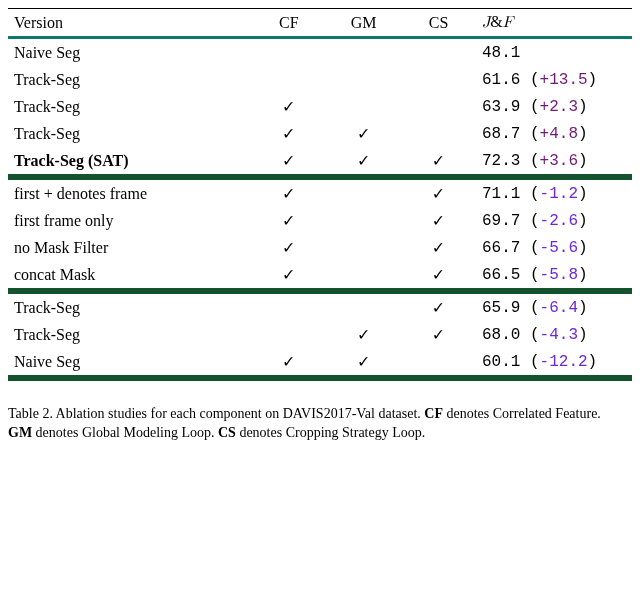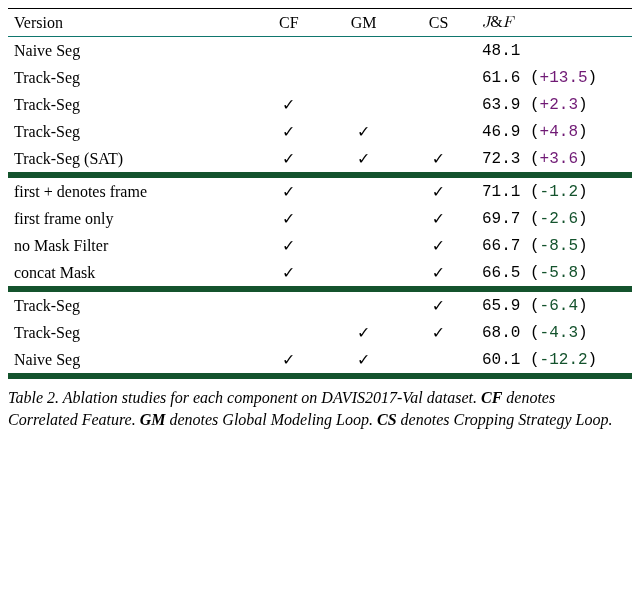--- a/index.html
+++ b/index.html
@@ -16,51 +16,50 @@
       border-collapse: collapse;
       width: 100%;
     }
     th, td {
       text-align: left;
       padding: 4px 6px;
       font-weight: normal;
     }
     thead tr th {
       border-top: 1px solid #000;
-      border-bottom: 1px solid #0f766e;
+      border-bottom: 3px solid #0f766e;
     }
     tbody.section {
       border-bottom: 6px solid #14532d;
     }
     .col-version { width: 39%; }
     .col-cf { width: 12%; text-align: center; }
     .col-gm { width: 12%; text-align: center; }
     .col-cs { width: 12%; text-align: center; }
     .col-jf { width: 25%; }
     .check {
       text-align: center;
     }
     .jf-wrap {
       white-space: nowrap;
       font-family: Liberation Mono, monospace;
     }
     .delta-pos { color: #701a75; }
-    .delta-neg { color: #14532d; }
-    .bold { font-weight: normal; }
+    .delta-neg { color: #6d28d9; }
+    .bold { font-weight: bold; }
     .script {
       font-style: italic;
       font-family: "Latin Modern Math", "Cambria Math", "Times New Roman", serif;
     }
     .caption {
-      margin-top: 8px;
-      font-size: 16px;
+      margin-top: 24px;
+      font-size: 14px;
       line-height: 1.35;
       padding-right: 12px;
       white-space: pre-wrap;
-      font-style: italic;
     }
   </style>
 </head>
 <body>
 
 <table>
   <colgroup>
     <col class="col-version">
     <col class="col-cf">
     <col class="col-gm">
@@ -96,21 +95,21 @@
         <td class="check"><span>✓</span></td>
         <td class="check"></td>
         <td class="check"></td>
         <td><span class="jf-wrap"><span>63.9</span> (<span class="delta-pos">+2.3</span>)</span></td>
       </tr>
       <tr>
         <td>Track-Seg</td>
         <td class="check"><span>✓</span></td>
         <td class="check"><span>✓</span></td>
         <td class="check"></td>
-        <td><span class="jf-wrap"><span>46.9</span> (<span class="delta-pos">+4.8</span>)</span></td>
+        <td><span class="jf-wrap"><span>68.7</span> (<span class="delta-pos">+4.8</span>)</span></td>
       </tr>
       <tr>
         <td class="bold">Track-Seg (SAT)</td>
         <td class="check"><span>✓</span></td>
         <td class="check"><span>✓</span></td>
         <td class="check"><span>✓</span></td>
         <td><span class="jf-wrap"><span>72.3</span> (<span class="delta-pos">+3.6</span>)</span></td>
       </tr>
     </tbody>
     <tbody class="section">
@@ -126,21 +125,21 @@
         <td class="check"><span>✓</span></td>
         <td class="check"></td>
         <td class="check"><span>✓</span></td>
         <td><span class="jf-wrap"><span>69.7</span> (<span class="delta-neg">-2.6</span>)</span></td>
       </tr>
       <tr>
         <td>no Mask Filter</td>
         <td class="check"><span>✓</span></td>
         <td class="check"></td>
         <td class="check"><span>✓</span></td>
-        <td><span class="jf-wrap"><span>66.7</span> (<span class="delta-neg">-8.5</span>)</span></td>
+        <td><span class="jf-wrap"><span>66.7</span> (<span class="delta-neg">-5.6</span>)</span></td>
       </tr>
       <tr>
         <td>concat Mask</td>
         <td class="check"><span>✓</span></td>
         <td class="check"></td>
         <td class="check"><span>✓</span></td>
         <td><span class="jf-wrap"><span>66.5</span> (<span class="delta-neg">-5.8</span>)</span></td>
       </tr>
     </tbody>
     <tbody class="section">

